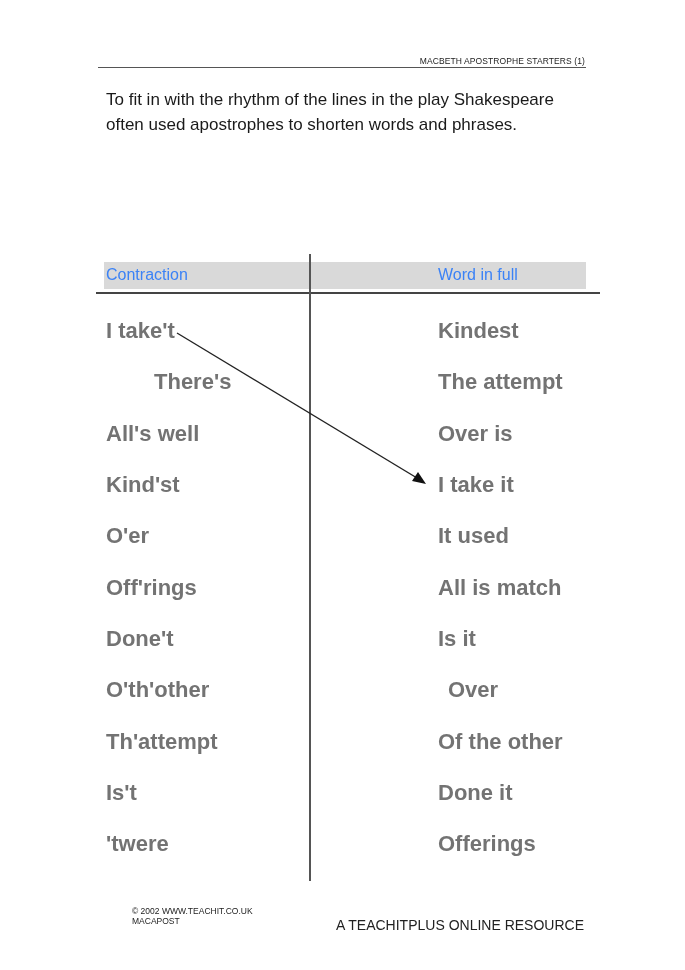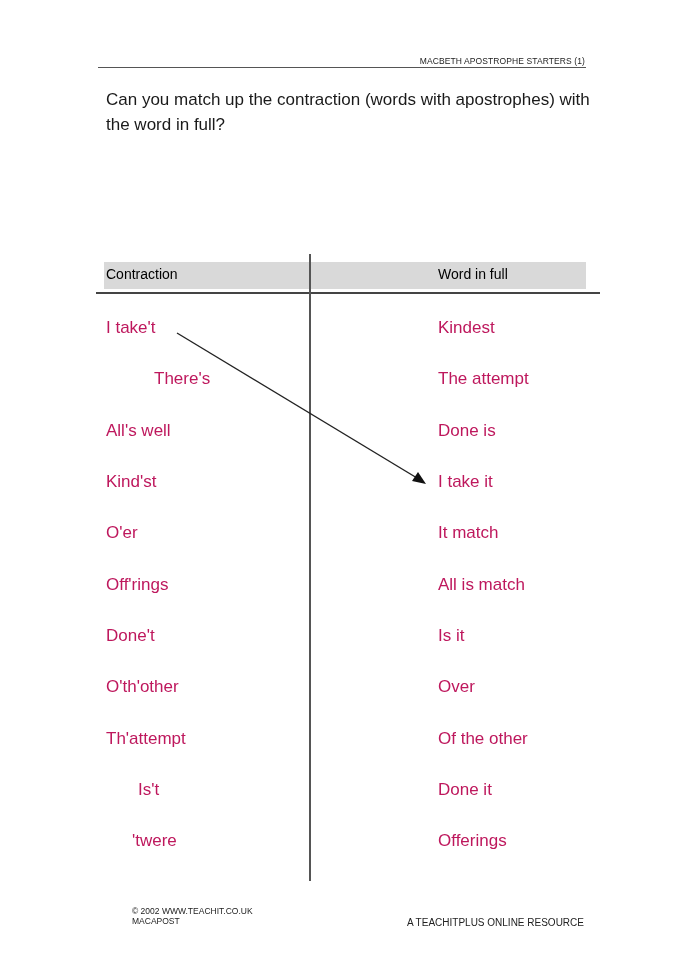--- a/index.html
+++ b/index.html
@@ -53,22 +53,22 @@
       position: absolute;
       left: 102px;
       top: 262px;
       width: 482px;
       height: 27px;
       background: #d9d9d9;
     }
     .col-head {
       position: absolute;
       top: 266px;
-      font-size: 14px;
-      color: #000000;
+      font-size: 16px;
+      color: #3b82f6;
     }
     .col-head.left { left: 104px; }
     .col-head.right { left: 436px; }
     .table-rule {
       position: absolute;
       left: 94px;
       top: 292px;
       width: 504px;
       height: 2px;
       background: #444;
@@ -76,23 +76,24 @@
     .divider {
       position: absolute;
       left: 307px;
       top: 254px;
       width: 2px;
       height: 627px;
       background: #555;
     }
     .row-text {
       position: absolute;
-      font-size: 17px;
-      color: #be185d;
+      font-size: 22px;
+      color: #737373;
       white-space: nowrap;
+      font-weight: bold;
     }
     .row-text.left { left: 104px; }
     .row-text.right { left: 436px; }
     .arrow-svg {
       position: absolute;
       left: 0; top: 0;
       width: 685px;
       height: 970px;
       pointer-events: none;
     }
@@ -102,62 +103,62 @@
       top: 906px;
       font-size: 8.5px;
       line-height: 10px;
       color: #222;
       margin-left: 27px;
     }
     .footer-right {
       position: absolute;
       right: 103px;
       top: 917px;
-      font-size: 10px;
+      font-size: 14px;
       color: #222;
     }
   </style>
 </head>
 <body>
 
 <div class="page">
 
   <div class="header-title">MACBETH APOSTROPHE STARTERS (1)</div>
   <div class="header-rule"></div>
 
   <div class="intro">
-    <p>Can you match up the contraction (words with apostrophes) with the word in full?</p>
+    <p>To fit in with the rhythm of the lines in the play Shakespeare often used apostrophes to shorten words and phrases.</p>
   </div>
 
   <div class="table-header-band"></div>
   <div class="col-head left">Contraction</div>
   <div class="col-head right">Word in full</div>
   <div class="table-rule"></div>
   <div class="divider"></div>
 
   <div class="row-text left" style="top:318px;">I take't</div>
   <div class="row-text left" style="top:369px;margin-left:48px;">There's</div>
   <div class="row-text left" style="top:421px;">All's well</div>
   <div class="row-text left" style="top:472px;">Kind'st</div>
   <div class="row-text left" style="top:523px;">O'er</div>
   <div class="row-text left" style="top:575px;">Off'rings</div>
   <div class="row-text left" style="top:626px;">Done't</div>
   <div class="row-text left" style="top:677px;">O'th'other</div>
   <div class="row-text left" style="top:729px;">Th'attempt</div>
-  <div class="row-text left" style="top:780px;margin-left:32px;">Is't</div>
-  <div class="row-text left" style="top:831px;margin-left:26px;">'twere</div>
+  <div class="row-text left" style="top:780px;">Is't</div>
+  <div class="row-text left" style="top:831px;">'twere</div>
 
   <div class="row-text right" style="top:318px;">Kindest</div>
   <div class="row-text right" style="top:369px;">The attempt</div>
-  <div class="row-text right" style="top:421px;">Done is</div>
+  <div class="row-text right" style="top:421px;">Over is</div>
   <div class="row-text right" style="top:472px;">I take it</div>
-  <div class="row-text right" style="top:523px;">It match</div>
+  <div class="row-text right" style="top:523px;">It used</div>
   <div class="row-text right" style="top:575px;">All is match</div>
   <div class="row-text right" style="top:626px;">Is it</div>
-  <div class="row-text right" style="top:677px;">Over</div>
+  <div class="row-text right" style="top:677px;margin-left:10px;">Over</div>
   <div class="row-text right" style="top:729px;">Of the other</div>
   <div class="row-text right" style="top:780px;">Done it</div>
   <div class="row-text right" style="top:831px;">Offerings</div>
 
   <svg class="arrow-svg" viewBox="0 0 685 970" xmlns="http://www.w3.org/2000/svg">
     <line x1="175" y1="333" x2="415" y2="478" stroke="#222" stroke-width="1.4"></line>
     <polygon points="424,484 410,481 416,472" fill="#111"></polygon>
   </svg>
 
   <div class="footer-left">

